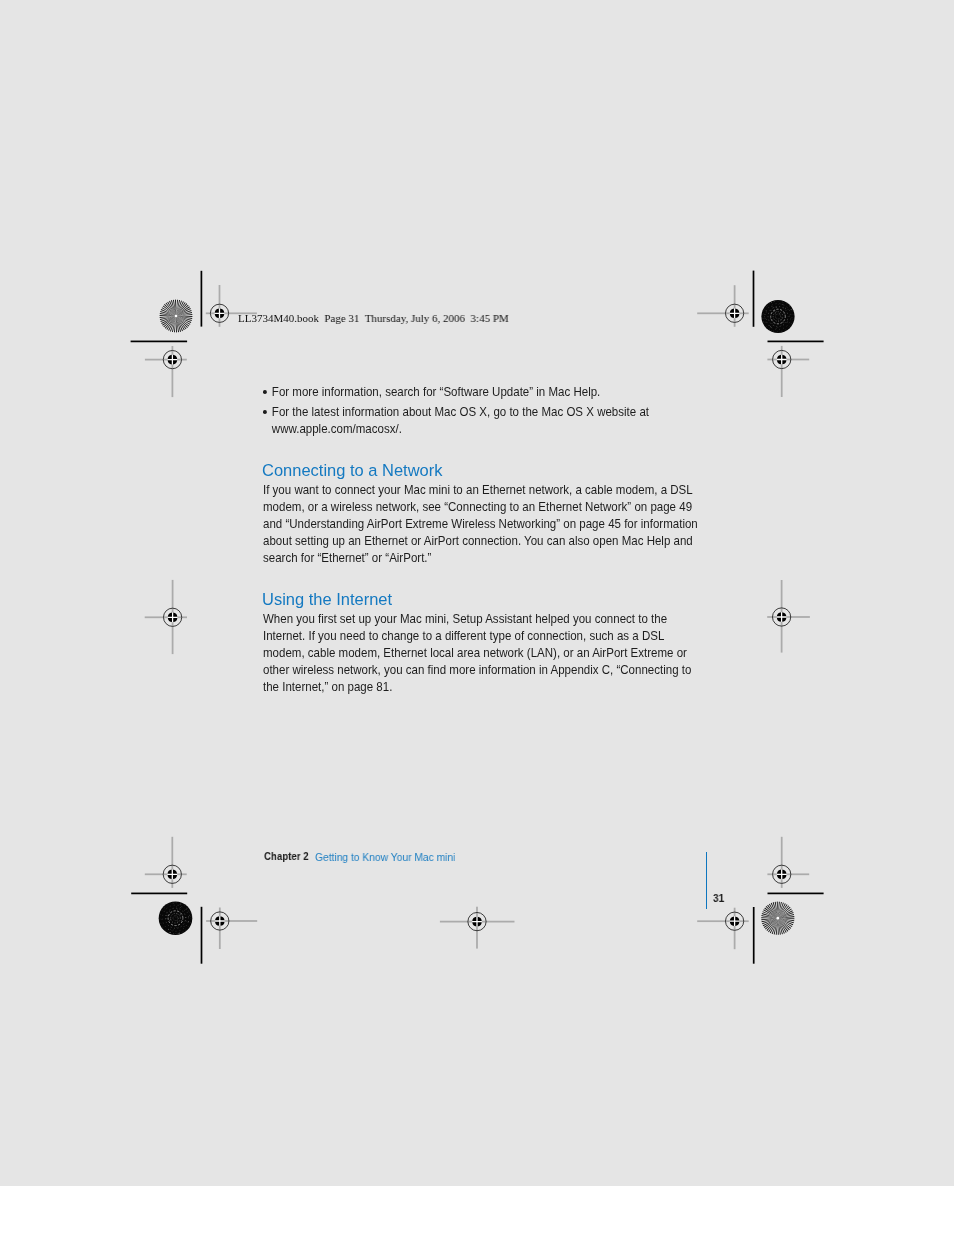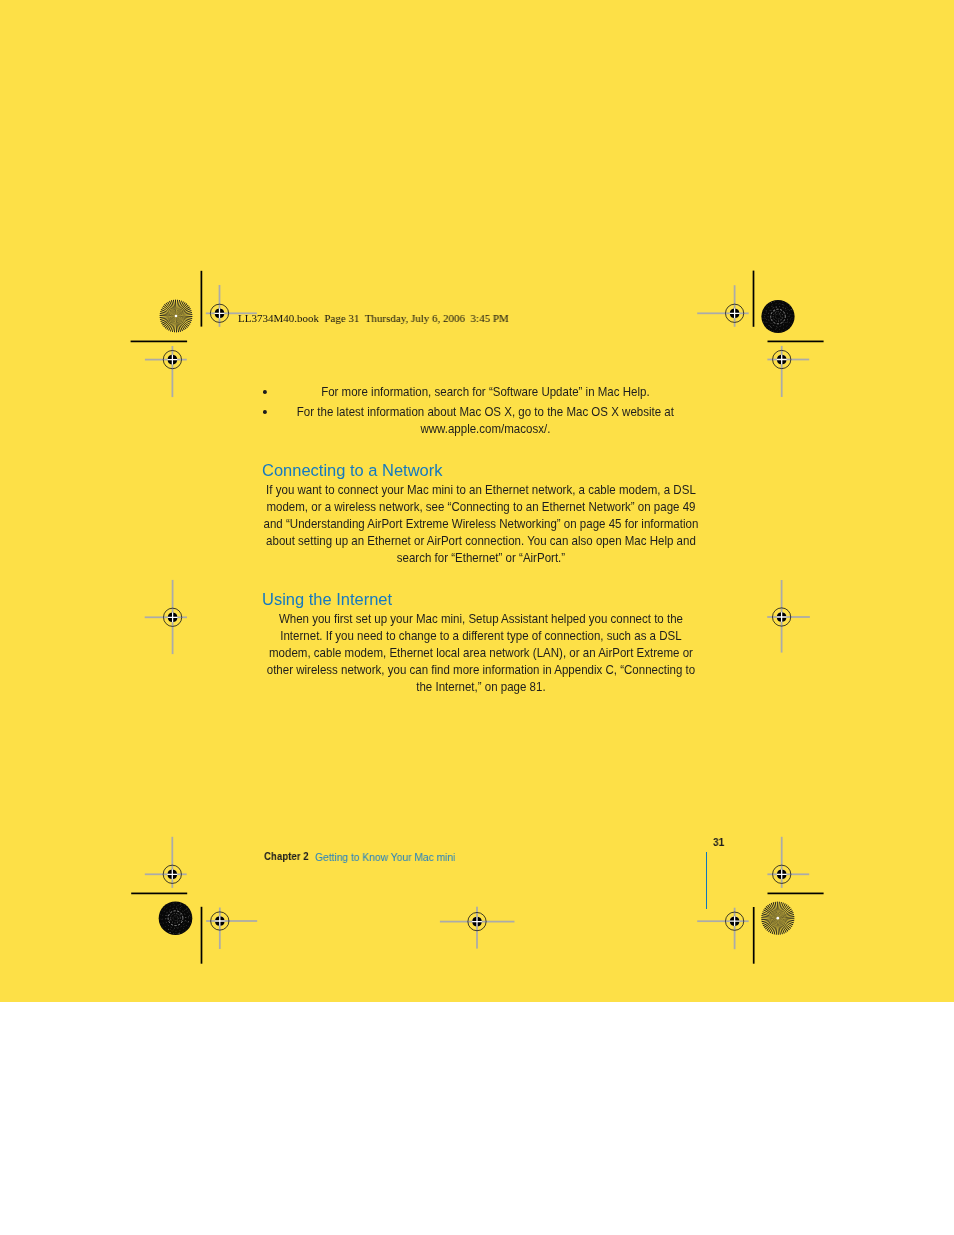--- a/index.html
+++ b/index.html
@@ -1,20 +1,20 @@
 <!DOCTYPE html>
 <html><head>
 <meta charset="utf-8">
 <title>Mac mini User's Guide - Page 31</title>
 <style>
   html,body{margin:0;padding:0;background:#ffffff;}
   body{width:954px;height:1235px;position:relative;overflow:hidden;
        font-family:"Liberation Sans",sans-serif;}
-  .page{position:absolute;left:0;top:0;width:954px;height:1002px;background:#fde047;
-        transform:translateZ(0);text-align:center;}
+  .page{position:absolute;left:0;top:0;width:954px;height:1186px;background:#e5e5e5;
+        transform:translateZ(0);}
   svg.marks{position:absolute;left:0;top:0;}
 
   
   #content{position:absolute;left:262.9px;top:383.8px;width:457.6px;
            transform:scaleX(0.9526);transform-origin:0 0;color:#1d1d1d;}
 
   .bullet-row{position:relative;padding-left:9.3px;
               font-size:12.1px;line-height:17px;}
   .bullet-dot{position:absolute;left:0.1px;top:6.7px;width:3.7px;height:3.6px;
               border-radius:50%;background:#1d1d1d;font-size:0;line-height:0;overflow:hidden;}
@@ -34,21 +34,21 @@
             color:#111;left:238.1px;top:312.3px;white-space:pre;line-height:13px;
             transform:scaleX(0.9985);transform-origin:0 0;}
 
   
   #footer-chapter{will-change:transform;position:absolute;left:263.6px;top:850.4px;font-size:11.2px;font-weight:bold;
                   color:#1d1d1d;white-space:pre;line-height:12px;
                   transform:scaleX(0.862);transform-origin:0 0;}
   #footer-section{will-change:transform;position:absolute;left:315.1px;top:850.7px;font-size:11.2px;color:#2180c3;
                   white-space:pre;line-height:12px;
                   transform:scaleX(0.918);transform-origin:0 0;}
-  #pagenum{will-change:transform;position:absolute;left:713.1px;top:836px;font-size:11.2px;font-weight:bold;
+  #pagenum{will-change:transform;position:absolute;left:713.1px;top:892px;font-size:11.2px;font-weight:bold;
            color:#1d1d1d;line-height:12px;transform:scaleX(0.90);transform-origin:0 0;}
   #bluerule{position:absolute;left:705.8px;top:851.8px;width:1.3px;height:56.8px;background:#0d76bf;}
 </style>
 </head>
 <body>
 
 <div class="page">
 
 <svg class="marks" width="954" height="1235" viewBox="0 0 954 1235">
 <defs>

